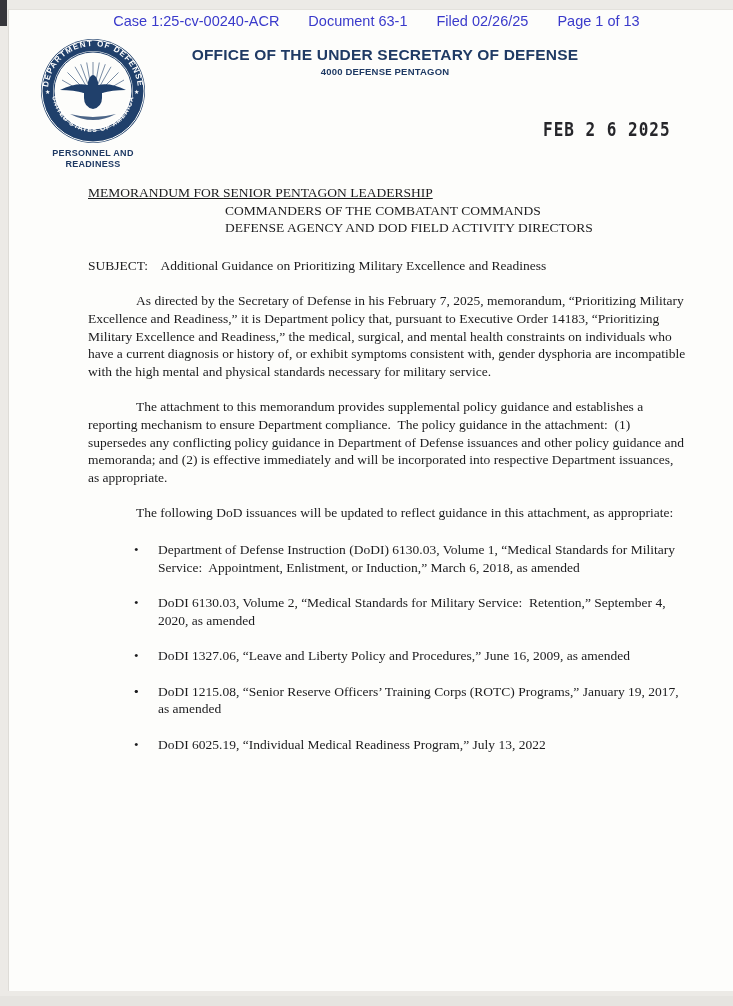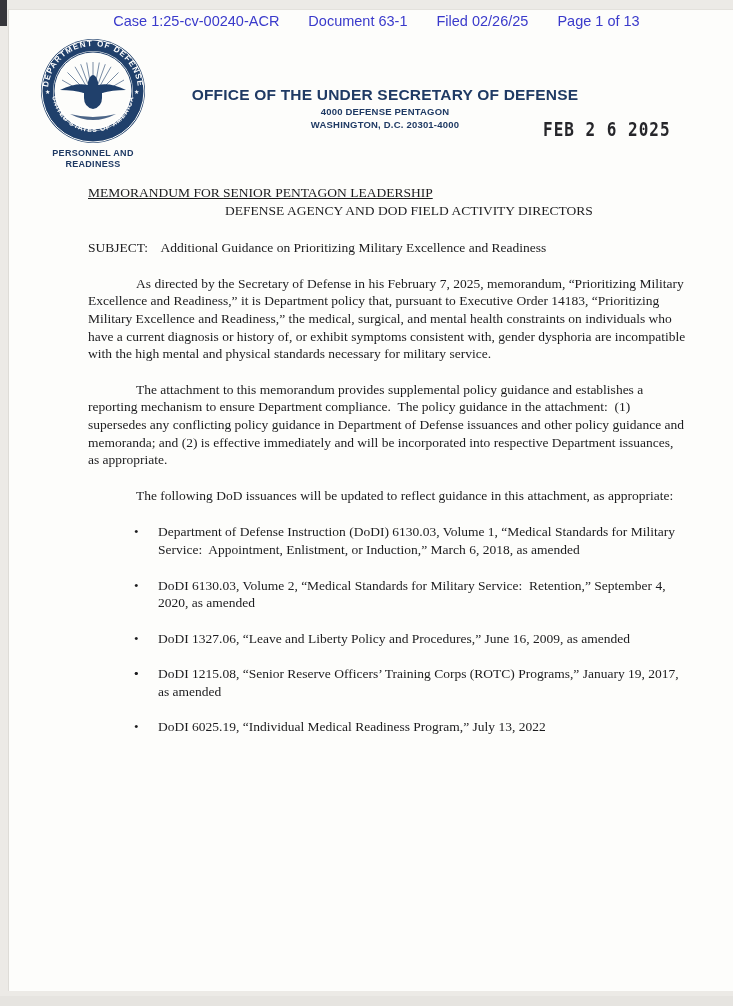--- a/index.html
+++ b/index.html
@@ -26,21 +26,21 @@
     display:flex;justify-content:center;gap:29px;
     font-family:"Liberation Sans", sans-serif;
     font-size:14.5px;color:#3a3acb;
     transform:translateX(10px);
   }
   
   .letterhead{
     position:absolute;left:95px;top:46px;width:580px;text-align:center;
     color:#1f3a64;font-family:"Liberation Sans", sans-serif;font-weight:bold;
   }
-  .letterhead .office{font-size:15.5px;letter-spacing:.2px;margin-top:40px;}
+  .letterhead .office{font-size:15.5px;letter-spacing:.2px;}
   .letterhead .addr{font-size:9.5px;margin-top:2px;letter-spacing:.2px;}
   
   .seal{position:absolute;left:40px;top:38px;width:106px;height:106px;}
   .seal-caption{
     position:absolute;left:33px;top:148px;width:120px;text-align:center;
     font-family:"Liberation Sans", sans-serif;font-weight:bold;
     font-size:9px;line-height:11px;color:#1f3a64;letter-spacing:.3px;
   }
   
   .date-stamp{
@@ -115,27 +115,27 @@
 </svg>
 
 <div class="seal-caption">
   <div>PERSONNEL AND</div>
   <div>READINESS</div>
 </div>
 
 <div class="letterhead">
   <div class="office">OFFICE OF THE UNDER SECRETARY OF DEFENSE</div>
   <div class="addr">4000 DEFENSE PENTAGON</div>
-  <div class="addr">WASHINGTON, D.C. 20301-4000</div>
 </div>
 
 <div class="date-stamp">FEB 2 6 2025</div>
 
 <div class="content">
   <div class="memo-line"><span>MEMORANDUM FOR </span><span>SENIOR PENTAGON LEADERSHIP</span></div>
+  <div class="memo-cont">COMMANDERS OF THE COMBATANT COMMANDS</div>
   <div class="memo-cont">DEFENSE AGENCY AND DOD FIELD ACTIVITY DIRECTORS</div>
 
   <div class="subject-line"><span>SUBJECT: </span><span class="subject-text">Additional Guidance on Prioritizing Military Excellence and Readiness</span></div>
 
   <p class="para">As directed by the Secretary of Defense in his February 7, 2025, memorandum, “Prioritizing Military Excellence and Readiness,” it is Department policy that, pursuant to Executive Order 14183, “Prioritizing Military Excellence and Readiness,” the medical, surgical, and mental health constraints on individuals who have a current diagnosis or history of, or exhibit symptoms consistent with, gender dysphoria are incompatible with the high mental and physical standards necessary for military service.</p>
   <p class="para">The attachment to this memorandum provides supplemental policy guidance and establishes a reporting mechanism to ensure Department compliance.  The policy guidance in the attachment:  (1) supersedes any conflicting policy guidance in Department of Defense issuances and other policy guidance and memoranda; and (2) is effective immediately and will be incorporated into respective Department issuances, as appropriate.</p>
   <p class="para">The following DoD issuances will be updated to reflect guidance in this attachment, as appropriate:</p>
 
   <ul class="issuances">
     <li><span class="dot">•</span><span>Department of Defense Instruction (DoDI) 6130.03, Volume 1, “Medical Standards for Military Service:  Appointment, Enlistment, or Induction,” March 6, 2018, as amended</span></li>

